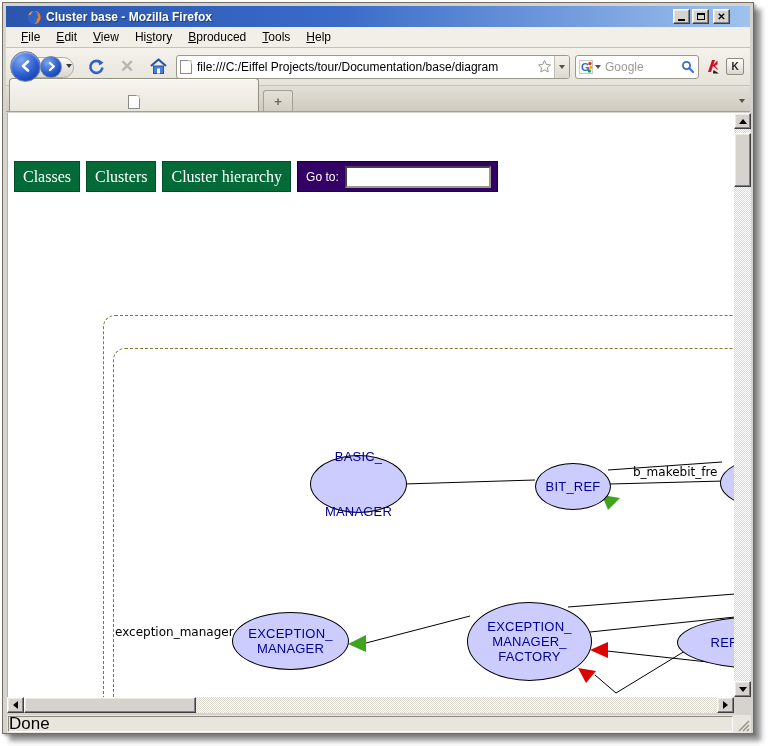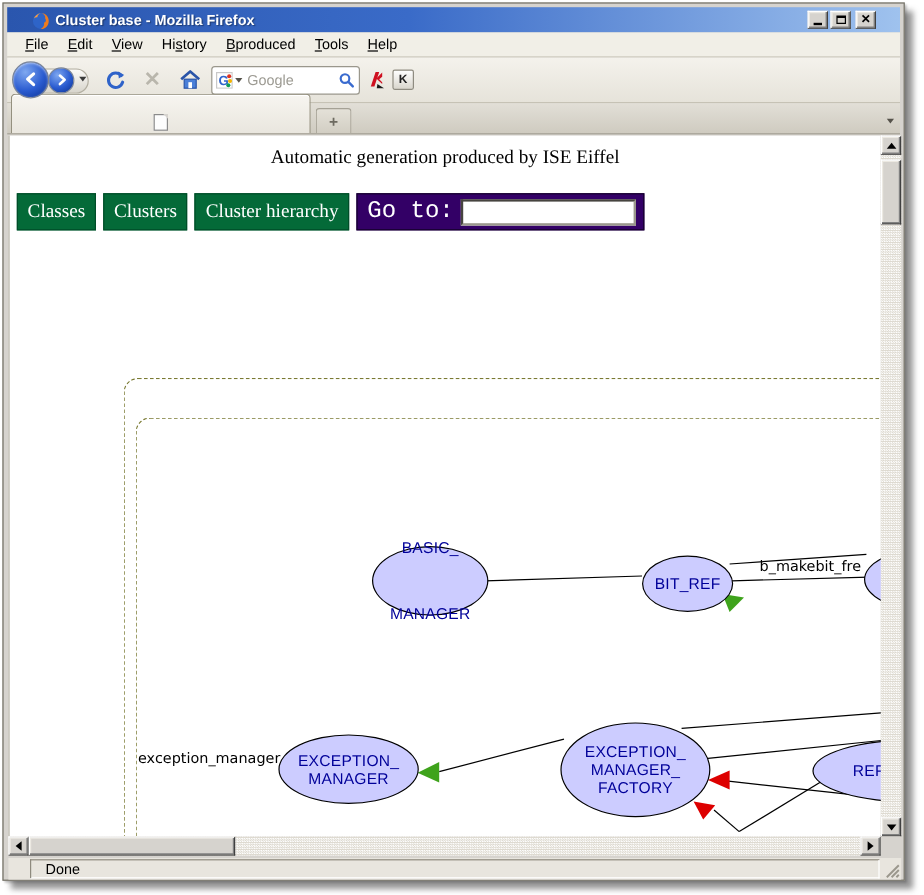--- a/index.html
+++ b/index.html
@@ -99,21 +99,21 @@
     border-left:1px solid #b5b1a4; }
 
   .page-heading { position:absolute; left:0; top:10px; width:100%; text-align:center;
     font-family:"Liberation Serif", serif; font-size:16px; color:#000; }
 
   .btn-row { position:absolute; left:6px; top:48px; display:flex; gap:6px; height:31px; }
   .green-btn { background:var(--button_green); color:#fff; font-family:"Liberation Serif", serif; font-size:16px;
     display:flex; align-items:center; padding:0 8px; border:1px solid #004d28; }
   .goto-box { background:var(--goto_purple); border:1px solid #14002b; display:flex; align-items:center;
     padding:0 6px 0 8px; gap:6px; }
-  .goto-label { color:#fff; font-family:Liberation Mono, monospace; font-size:20px; }
+  .goto-label { color:#fff; font-family:Liberation Sans, sans-serif; font-size:12px; }
   .goto-input { width:146px; height:22px; border:2px inset #9a978c; font-size:12px; padding:0 3px;
     font-family:"Liberation Sans", sans-serif; }
 
   .dash-rect { position:absolute; border:1px dashed var(--dash_border); border-radius:12px; }
   .dash-outer { left:95px; top:202px; width:700px; height:640px; }
   .dash-inner { left:105px; top:235px; width:700px; height:640px; }
 
   svg.diagram-lines { position:absolute; left:0; top:0; z-index:2; }
   .edge { stroke:#000; stroke-width:1; fill:none; }
   .tri-green { fill:var(--green_arrow); }
@@ -145,22 +145,22 @@
   .arr-right { border-top:4px solid transparent; border-bottom:4px solid transparent; border-left:5px solid #000; }
   .vthumb { position:absolute; left:0; top:20px; width:17px; height:54px; background:#d6d3ce;
     border-top:1px solid #fff; border-left:1px solid #fff; border-right:1px solid #404040; border-bottom:1px solid #404040;
     box-shadow:inset -1px -1px 0 #808080, inset 1px 1px 0 #ece9e2; }
   .hthumb { position:absolute; left:17px; top:0; width:172px; height:16px; background:#d6d3ce;
     border-top:1px solid #fff; border-left:1px solid #fff; border-right:1px solid #404040; border-bottom:1px solid #404040;
     box-shadow:inset -1px -1px 0 #808080, inset 1px 1px 0 #ece9e2; }
 
   
   .statusbar { position:absolute; left:4px; top:712px; width:744px; height:18px; background:#e8e5de; display:flex; }
-  .status-panel { flex:1; margin:1px 18px 1px 18px; border:1px solid; border-color:#8e8a7e #ffffff #ffffff #8e8a7e;
-    display:flex; align-items:center; padding-left:12px; font-size:12px; color:#000; }
+  .status-panel { flex:1; margin:1px 18px 1px 1px; border:1px solid; border-color:#8e8a7e #ffffff #ffffff #8e8a7e;
+    display:flex; align-items:center; padding-left:0; font-size:17px; color:#000; }
   .grip { position:absolute; right:1px; bottom:1px; width:14px; height:14px; }
 </style>
 </head>
 <body>
 
 <div class="canvas">
   <div class="window">
 
     <div class="titlebar">
       <svg width="16" height="16" viewBox="0 0 16 16">
@@ -216,20 +216,32 @@
       <div class="toolbtn">
           <span class="stop-x">✕</span>
         </div>
       <div class="toolbtn">
         <svg width="19" height="17" viewBox="0 0 19 17">
           <path d="M2 8 L9.5 1.5 L17 8" stroke="#2a54a8" stroke-width="2.2" fill="none" stroke-linejoin="round"></path>
           <rect x="4.5" y="8" width="10" height="7.5" fill="#4a7fd8" stroke="#2a54a8"></rect>
           <rect x="8" y="10.5" width="3" height="5" fill="#fff"></rect>
         </svg>
       </div>
+      <div class="urlbar">
+        <span class="doc-icon"></span>
+        <input class="url-input" type="text" value="file:///C:/Eiffel Projects/tour/Documentation/base/diagram" style="">
+        <span class="star">
+          <svg width="15" height="15" viewBox="0 0 15 15">
+              <path d="M7.5 1.5 L9.3 5.4 L13.5 5.9 L10.4 8.8 L11.2 13 L7.5 10.9 L3.8 13 L4.6 8.8 L1.5 5.9 L5.7 5.4 Z" fill="#fbfbf4" stroke="#979790" stroke-width="1"></path>
+            </svg>
+        </span>
+        <span class="url-drop">
+            <i></i>
+          </span>
+      </div>
       <div class="searchbar">
         <svg width="14" height="14" viewBox="0 0 14 14">
           <rect x="0.5" y="0.5" width="13" height="13" fill="#fff" stroke="#c8c8c8"></rect>
           <text x="2" y="11" font-family="Liberation Sans, sans-serif" font-size="11" font-weight="bold" fill="#3366cc">G</text>
           <circle cx="11" cy="3.5" r="1.7" fill="#dd3322"></circle>
           <circle cx="11.7" cy="7.5" r="1.7" fill="#f4b400"></circle>
           <circle cx="10.3" cy="11" r="1.7" fill="#109d58"></circle>
         </svg>
         <span class="search-drop">
             <i></i>
@@ -258,21 +270,20 @@
       <div class="newtab-btn">+</div>
       <div class="spacer"></div>
       <div class="tabs-drop">
           <i></i>
         </div>
     </div>
 
     <div class="client">
       <div class="viewport">
 
-        <div class="page-heading">Automatic generation produced by ISE Eiffel</div>
 
         <div class="btn-row">
           <div class="green-btn">Classes</div>
           <div class="green-btn">Clusters</div>
           <div class="green-btn">Cluster hierarchy</div>
           <div class="goto-box">
             <span class="goto-label">Go to:</span>
             <input class="goto-input" type="text" value="" style="">
           </div>
         </div>

